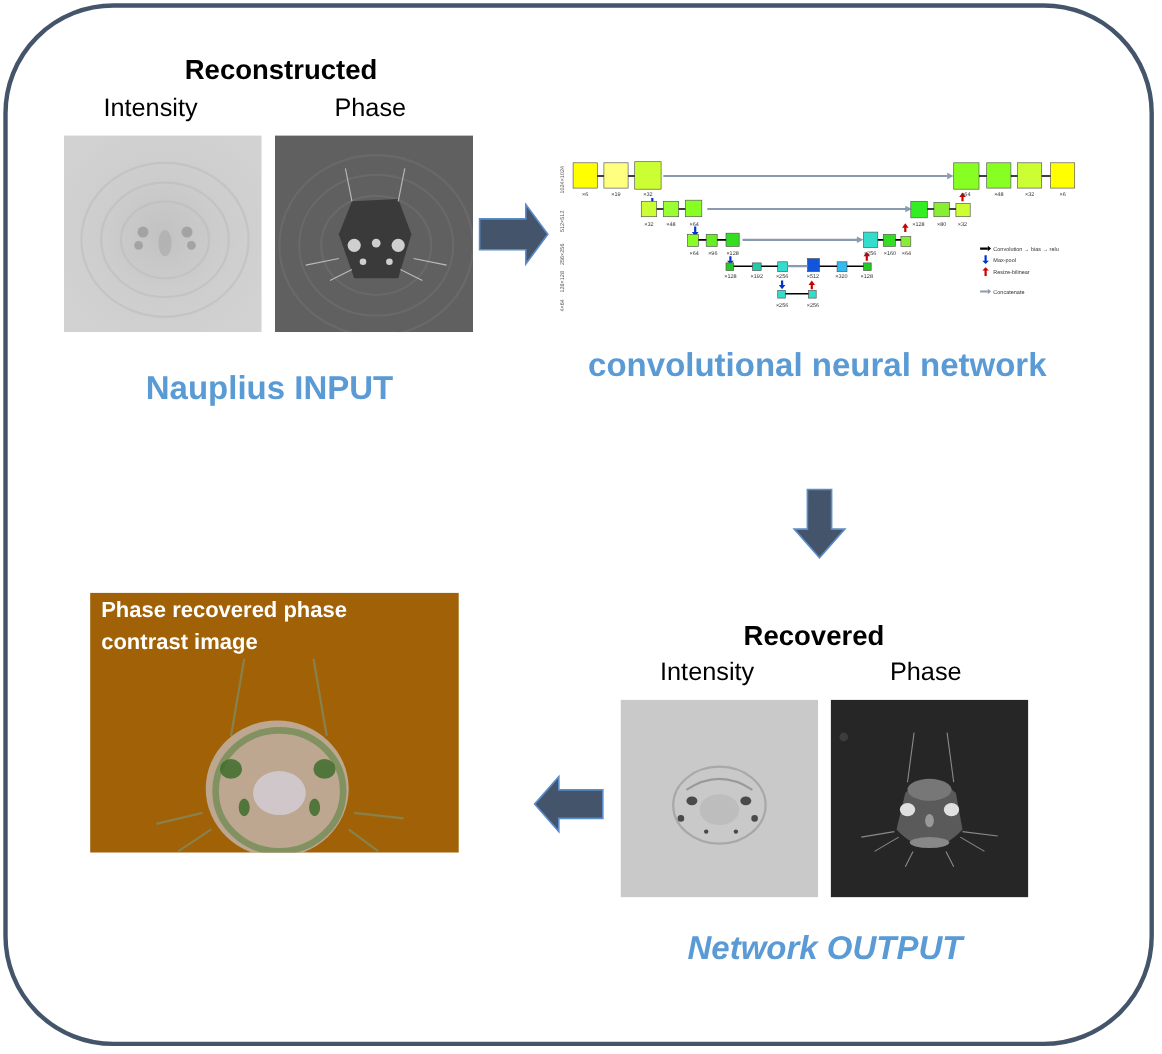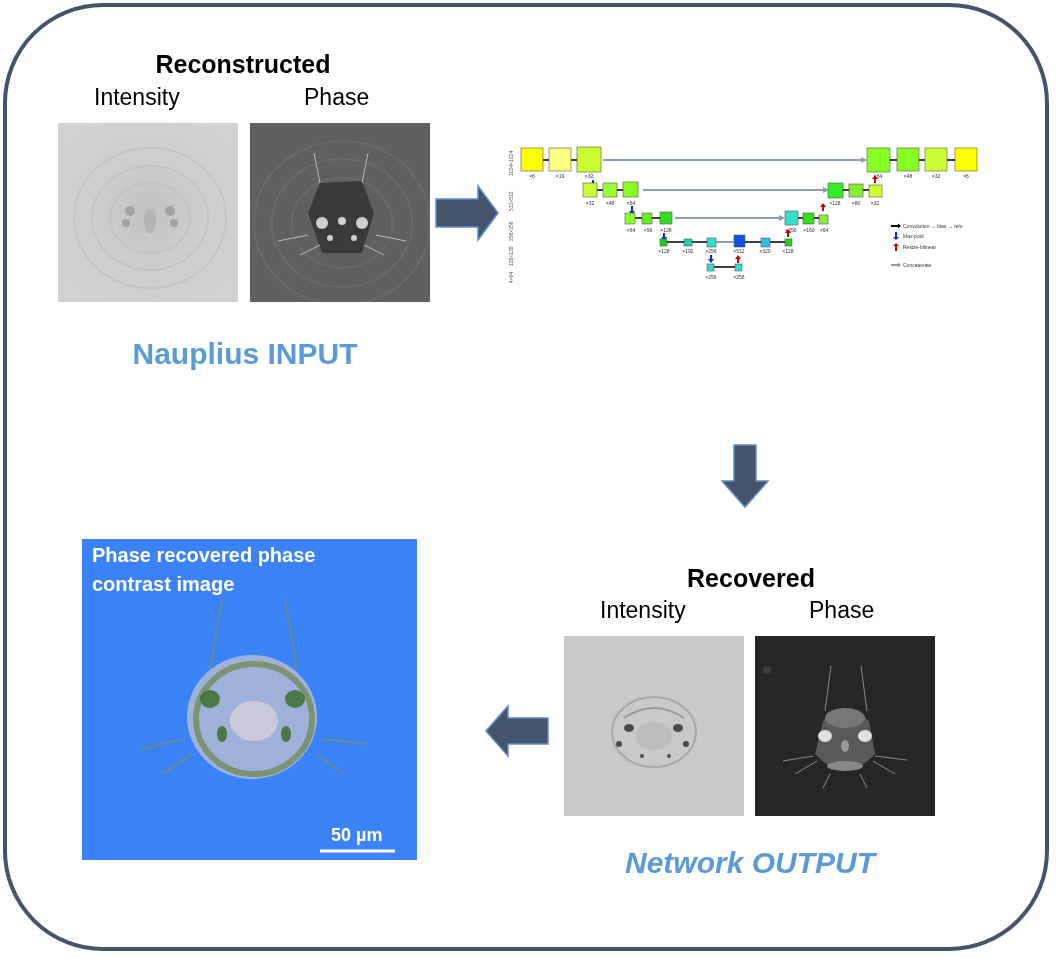--- a/index.html
+++ b/index.html
@@ -12,21 +12,21 @@
   .arrow{position:absolute;}
   .photo-text{position:absolute;color:#fff;font-weight:bold;font-size:20px;line-height:29px;white-space:nowrap;}
   .italic{font-style:italic;}
   svg text{font-family:"Liberation Sans",sans-serif;}
 </style>
 </head>
 <body>
 
 <div class="frame"></div>
 
-<div class="title" style="left:143px;top:50px;width:200px;text-align:center;">Reconstructed</div>
+<div class="title" style="left:143px;top:50px;width:200px;text-align:right;">Reconstructed</div>
 <div class="sub" style="left:94px;top:84px;">Intensity</div>
 <div class="sub" style="left:304px;top:84px;">Phase</div>
 
 <div class="img" style="left:58px;top:123px;width:180px;height:179px;">
   <svg width="180" height="179">
     <defs>
       <radialGradient id="ri" cx="50%" cy="50%" r="60%">
         <stop offset="0" stop-color="#c2c2c2"></stop>
           <stop offset="0.5" stop-color="#cdcdcd"></stop>
           <stop offset="1" stop-color="#d2d2d2"></stop>
@@ -245,27 +245,28 @@
     <text x="398" y="95" font-size="5" fill="#333">Max-pool</text>
     <polygon points="390,108 392,108 392,103 394,103 391,100 388,103 390,103" fill="#cc0000"></polygon>
     <text x="398" y="106" font-size="5" fill="#333">Resize-bilinear</text>
     <line x1="386" y1="122" x2="393" y2="122" stroke="#8a9bb0" stroke-width="2"></line>
     <polygon points="393,119.5 396,122 393,124.5" fill="#8a9bb0"></polygon>
     <text x="398" y="124" font-size="5" fill="#333">Concatenate</text>
   </g>
 </svg>
 
 <div class="caption" style="left:500px;top:316px;width:486px;line-height:34px;">
+  <div>convolutional neural network</div>
 </div>
 
 <svg class="arrow" style="left:720px;top:443px;" width="50" height="66">
   <polygon points="14,2 36,2 36,38 48,38 25,64 2,38 14,38" fill="#44546a" stroke="#5b8cc8" stroke-width="1.5"></polygon>
 </svg>
 
-<div class="title" style="left:676px;top:564px;width:150px;text-align:center;">Recovered</div>
+<div class="title" style="left:676px;top:564px;width:150px;text-align:left;">Recovered</div>
 <div class="sub" style="left:600px;top:597px;">Intensity</div>
 <div class="sub" style="left:809px;top:597px;">Phase</div>
 
 <div class="img" style="left:564px;top:636px;width:180px;height:180px;">
   <svg width="180" height="180">
     <rect width="180" height="180" fill="#c9c9c9"></rect>
     <ellipse cx="90" cy="96" rx="42" ry="35" fill="none" stroke="#a8a8a8" stroke-width="2"></ellipse>
     <g fill="#4a4a4a">
       <ellipse cx="65" cy="92" rx="5" ry="4"></ellipse>
         <ellipse cx="114" cy="92" rx="5" ry="4"></ellipse>
@@ -303,21 +304,21 @@
     </g>
   </svg>
 </div>
 
 <div class="caption" style="left:600px;top:846px;width:300px;font-style:italic;">Network OUTPUT</div>
 
 <svg class="arrow" style="left:484px;top:704px;" width="66" height="54">
   <polygon points="64,14 24,14 24,2 2,27 24,52 24,40 64,40" fill="#44546a" stroke="#5b8cc8" stroke-width="1.5"></polygon>
 </svg>
 
-<div class="img" style="left:82px;top:539px;width:335px;height:321px;background:#3b82f6;">
+<div class="img" style="left:82px;top:539px;width:335px;height:236px;background:#a16207;">
   <svg width="335" height="329" style="position:absolute;left:0;top:0;">
     <g stroke="#7f8f6a" stroke-width="2" fill="none" opacity="0.7">
       <path d="M128,130 L140,60"></path>
         <path d="M215,130 L203,60"></path>
       <path d="M102,200 L60,210"></path>
         <path d="M240,200 L285,205"></path>
         <path d="M110,215 L80,235"></path>
         <path d="M235,215 L262,235"></path>
     </g>
     <ellipse cx="170" cy="178" rx="65" ry="62" fill="#c9c5cc" opacity="0.7"></ellipse>

